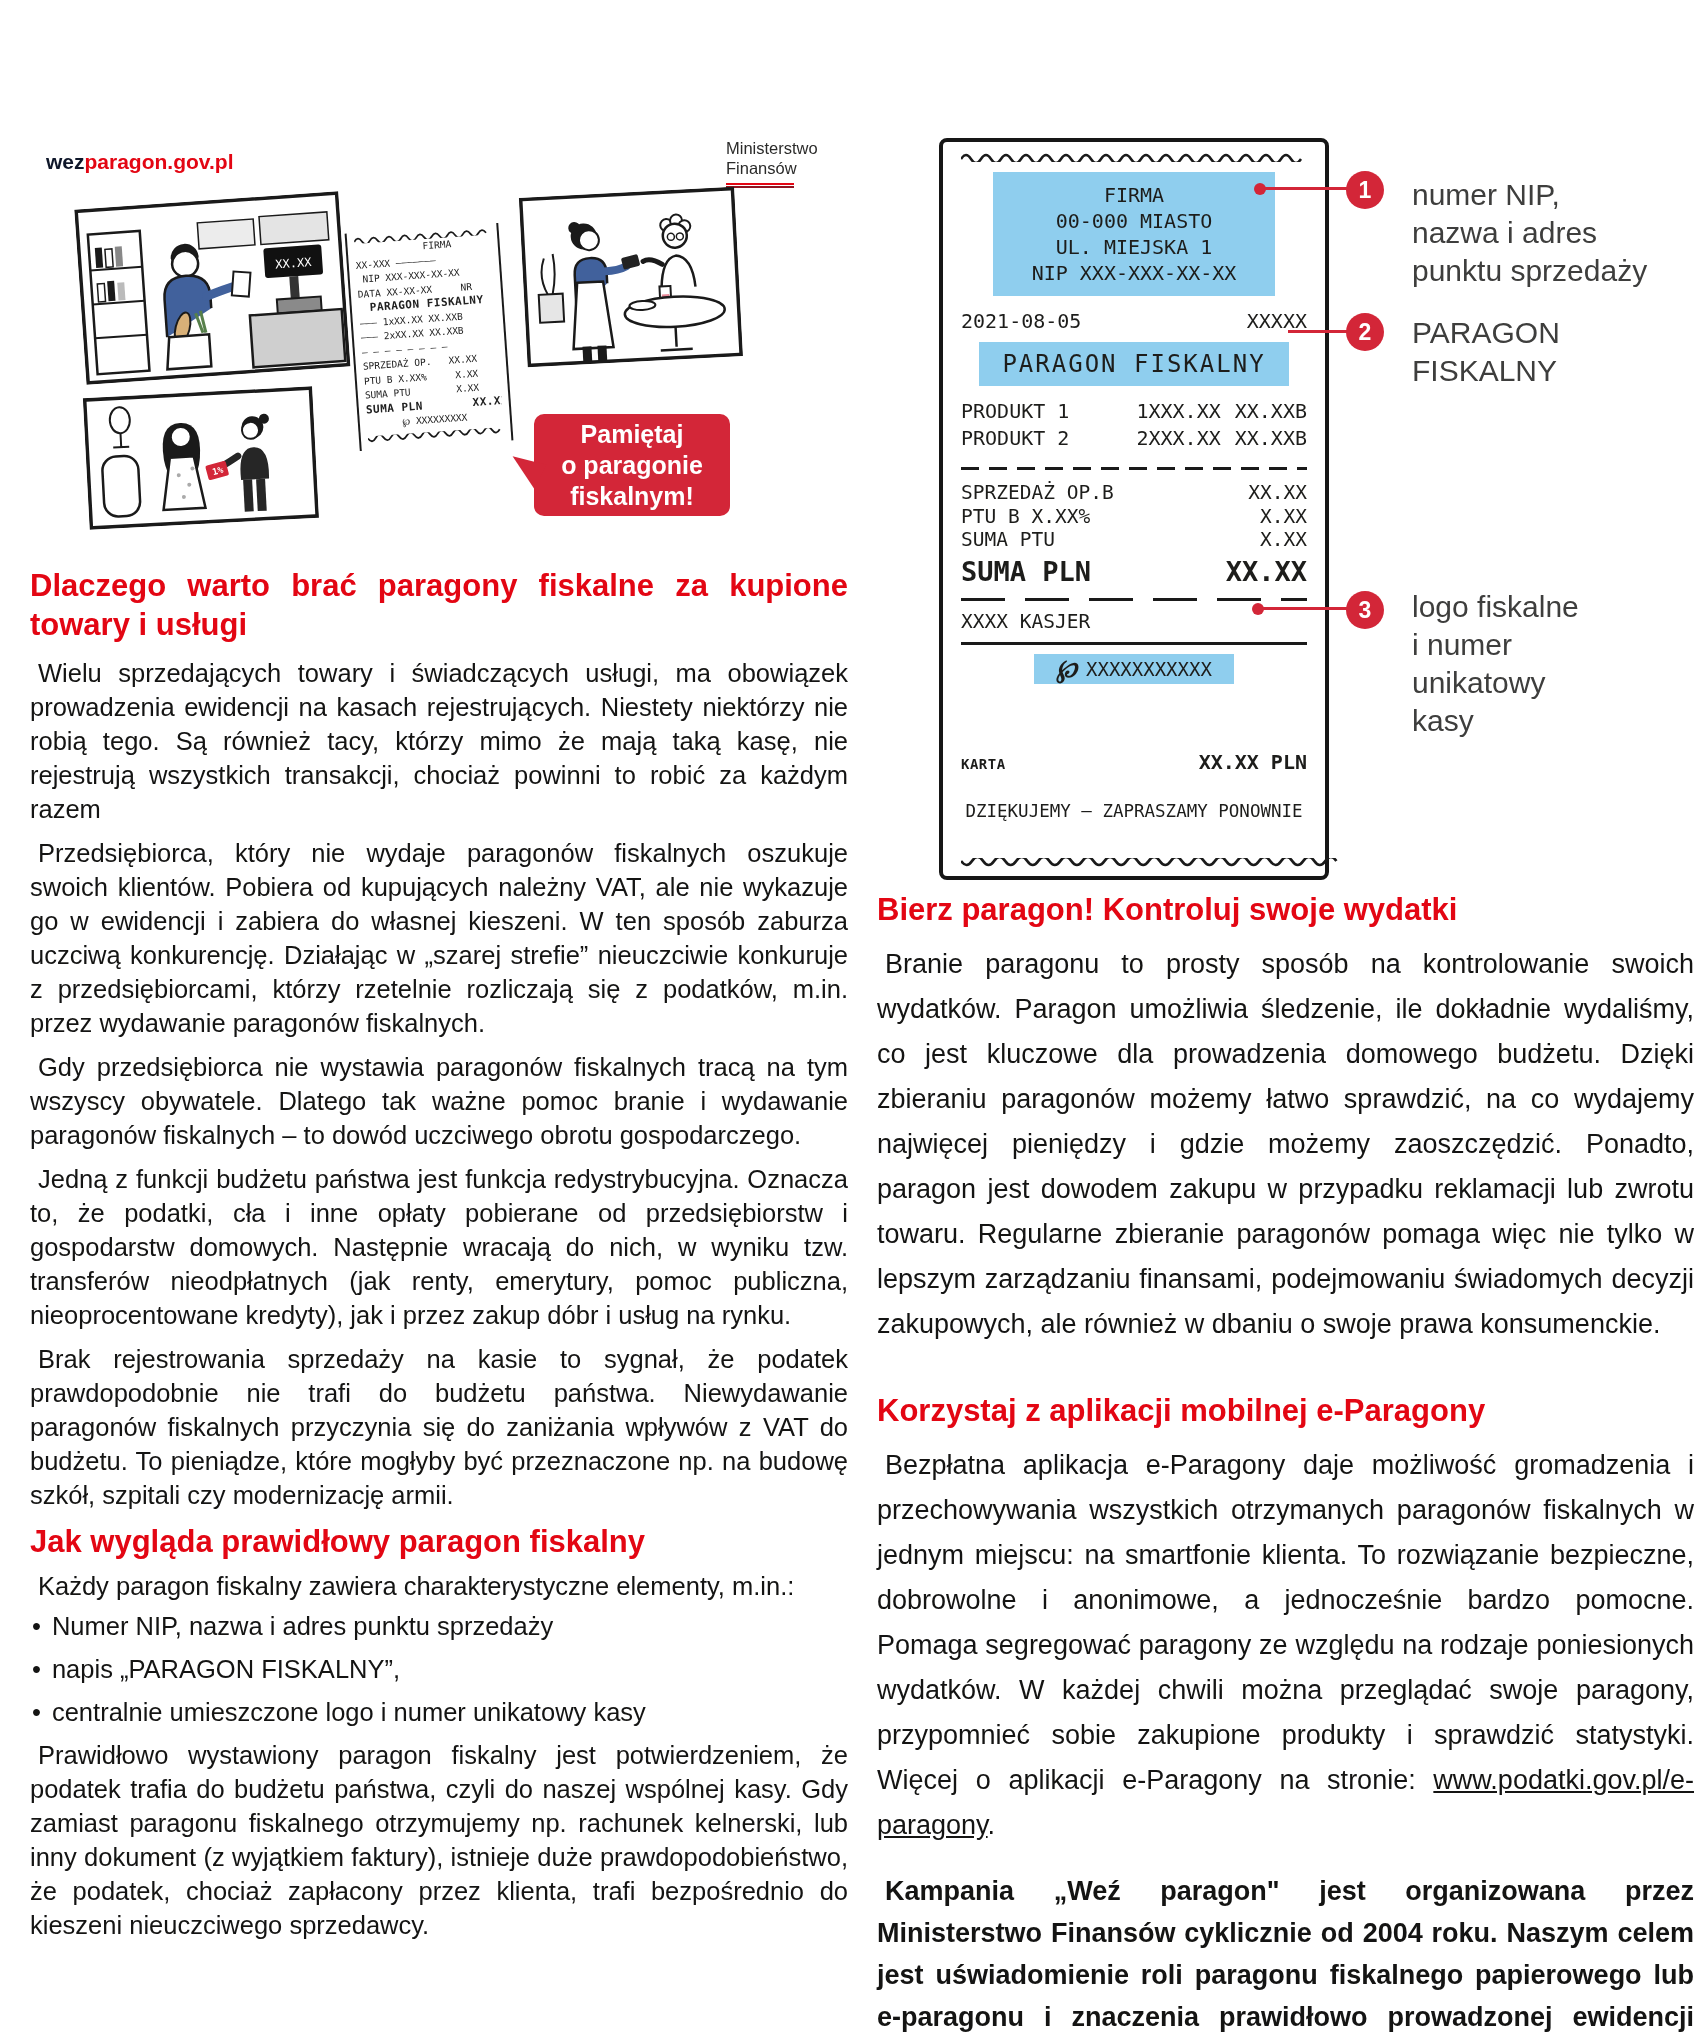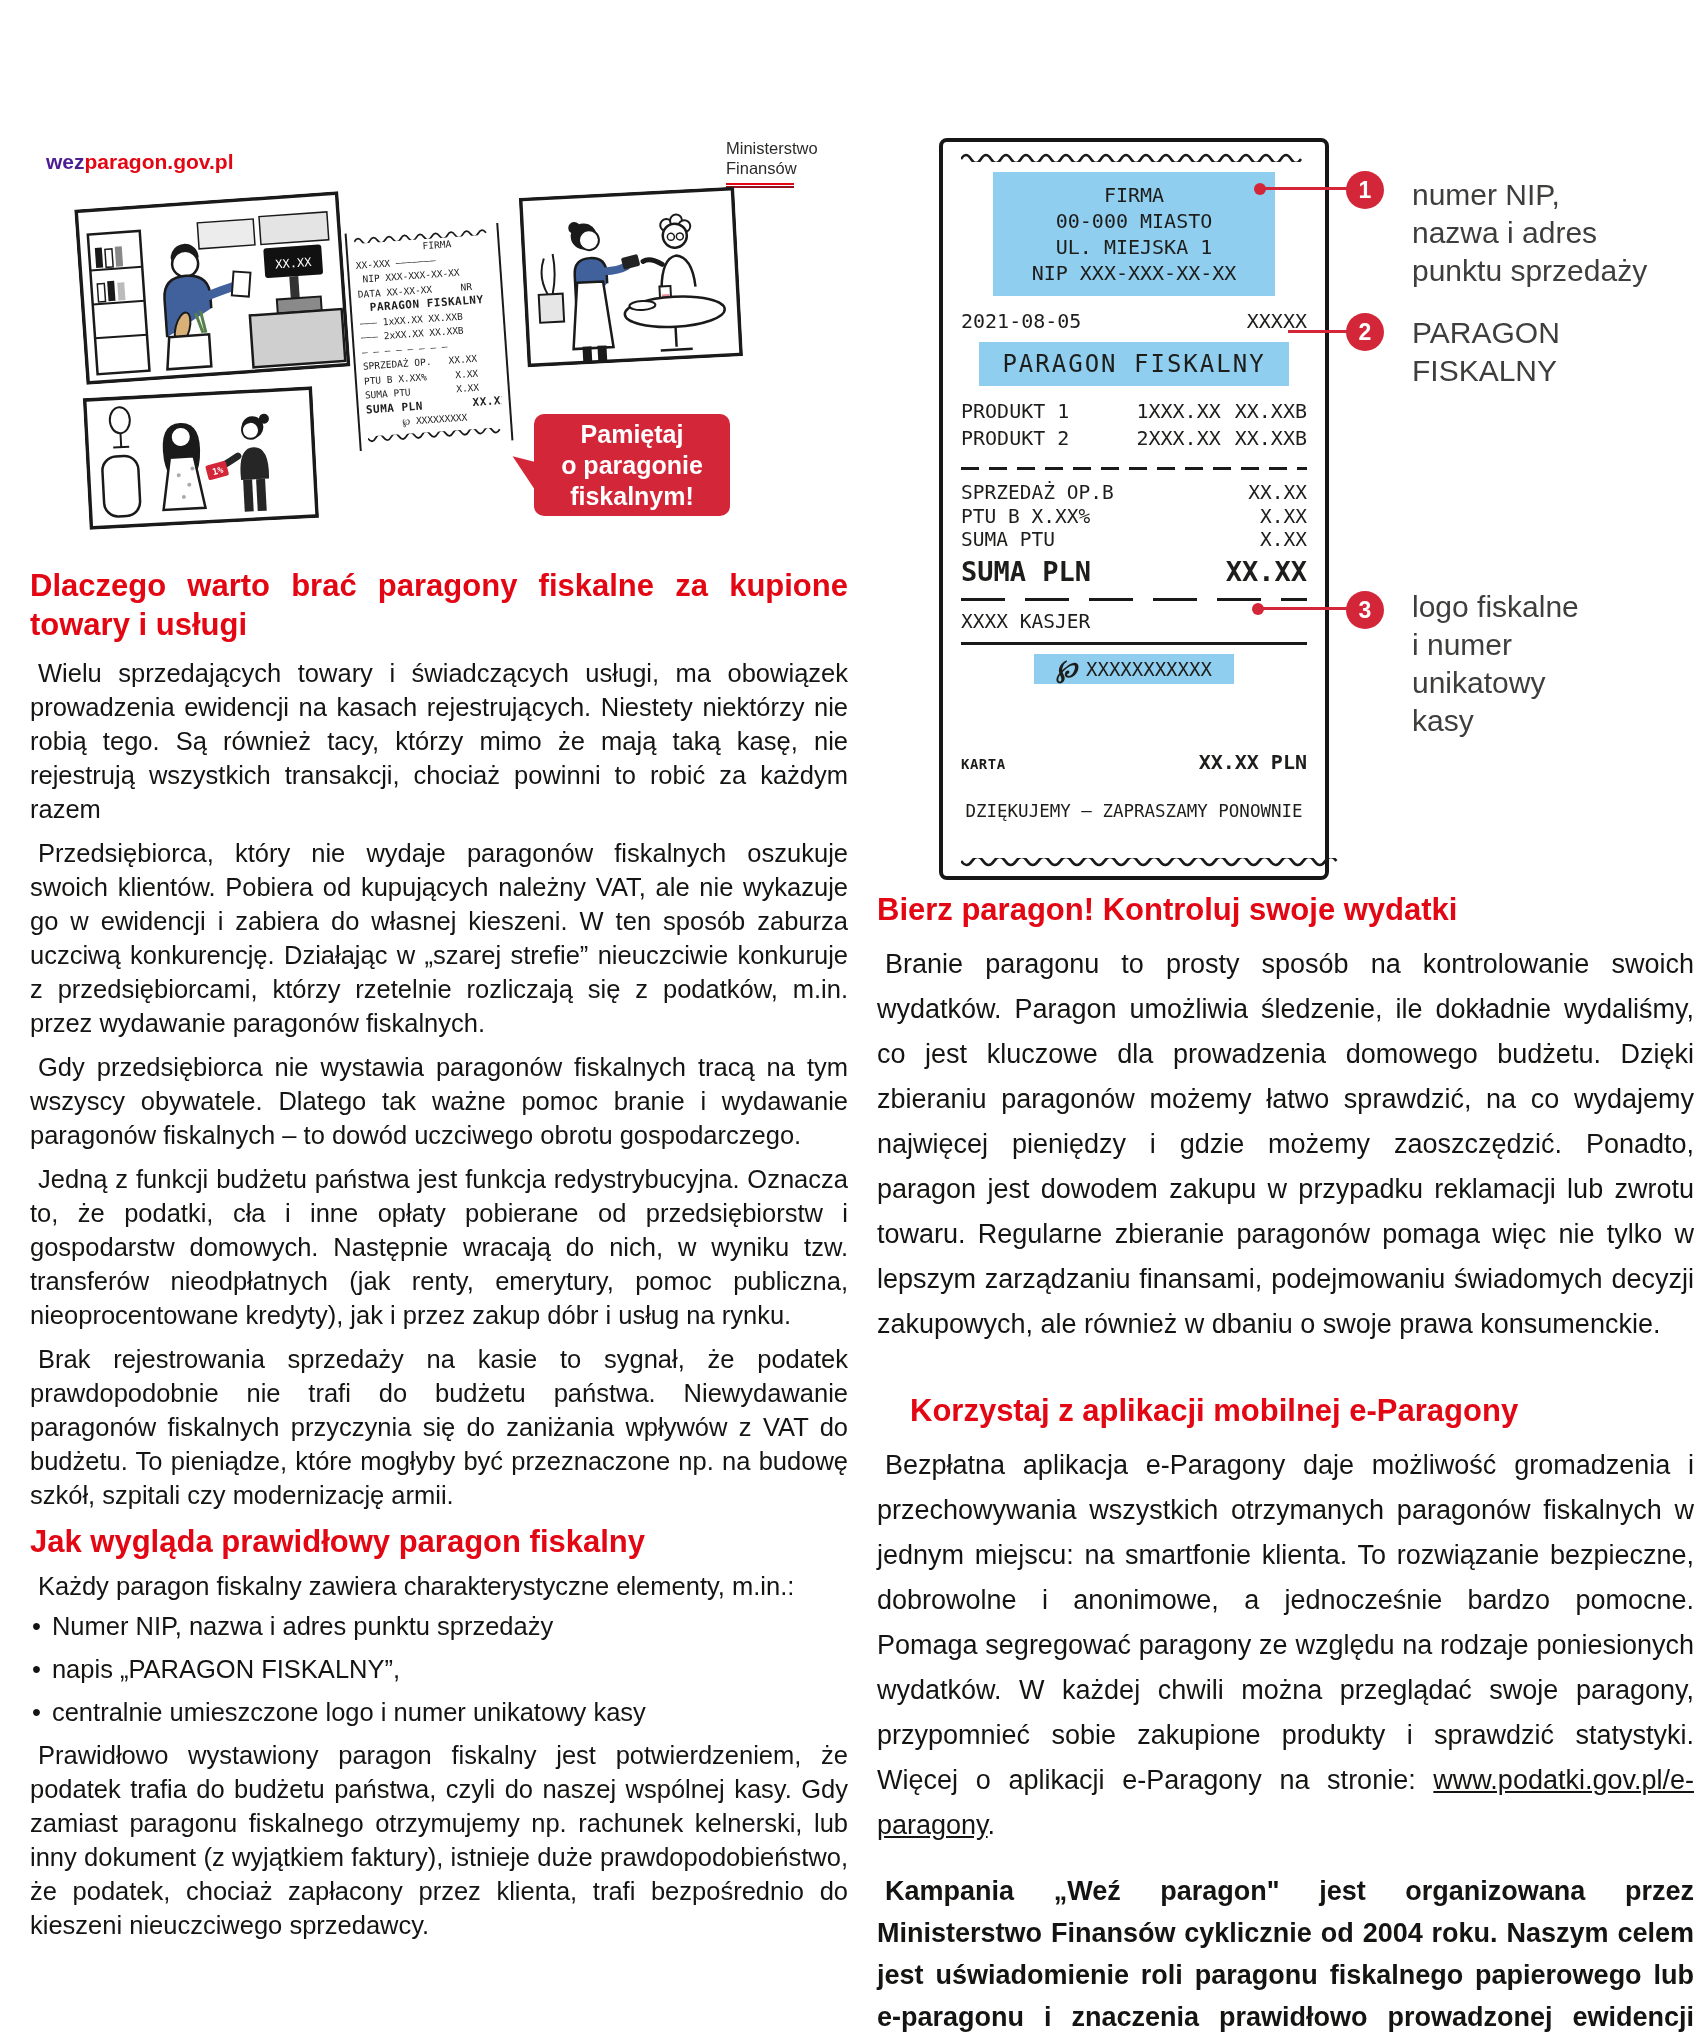--- a/index.html
+++ b/index.html
@@ -4,21 +4,21 @@
 <style>
   html,body{margin:0;padding:0;background:#fff;}
   #page{position:relative;width:1700px;height:2040px;background:#fff;overflow:hidden;
         font-family:"Liberation Sans",sans-serif;color:#1d1d1b;}
   .pre{white-space:pre-line;}
 
   
   #title{position:absolute;left:28px;top:2px;font-size:81px;font-weight:bold;
          color:var(--brand_red);letter-spacing:-2.5px;white-space:nowrap;}
   #site-url{position:absolute;left:46px;top:150px;font-size:21px;font-weight:bold;}
-  #site-url .wez{color:#4c1d95;}
+  #site-url .wez{color:#0f172a;}
   #site-url .rest{color:var(--brand_red);}
   #ministry{position:absolute;left:726px;top:138px;font-size:16.5px;line-height:20px;color:#2b2b2a;}
   #ministry .bar{margin-top:5px;width:68px;height:5px;
       background:linear-gradient(180deg,var(--brand_red) 0 2px,#fff 2px 3px,#8f1420 3px 5px);}
 
   
   .panel{position:absolute;}
   #panel-checkout{left:80px;top:200px;transform:rotate(-4deg);}
   #panel-cafe{left:523px;top:192px;transform:rotate(-3deg);}
   #panel-boutique{left:86px;top:392px;transform:rotate(-3deg);}
@@ -92,21 +92,21 @@
       text-align:justify;}
   #left-col h2.second{margin-top:10px;margin-bottom:8px;}
   #left-col p{margin:0 0 10px;text-indent:8px;}
   .bullet{display:flex;margin:0 0 9px;}
   .bullet::before{content:"•";margin:0 11px 0 2px;}
   #left-col .intro{margin-bottom:6px;}
 
   #right-col{position:absolute;left:877px;top:890px;width:817px;font-size:27px;
       line-height:45px;text-align:justify;color:#141413;}
   #right-col h2{font-size:31px;line-height:40px;color:var(--brand_red);margin:0;}
-  #right-col h2.second{margin-top:44px;margin-left:33px;}
+  #right-col h2.second{margin-top:44px;}
   #right-col p{margin:12px 0 0;text-indent:8px;}
   .link{text-decoration:underline;}
   .campaign{font-weight:bold;line-height:42px;margin-top:22px !important;}
 
   svg text{font-family:"DejaVu Sans Mono",monospace;}
 </style>
 </head>
 <body>
 
 <div id="page">

